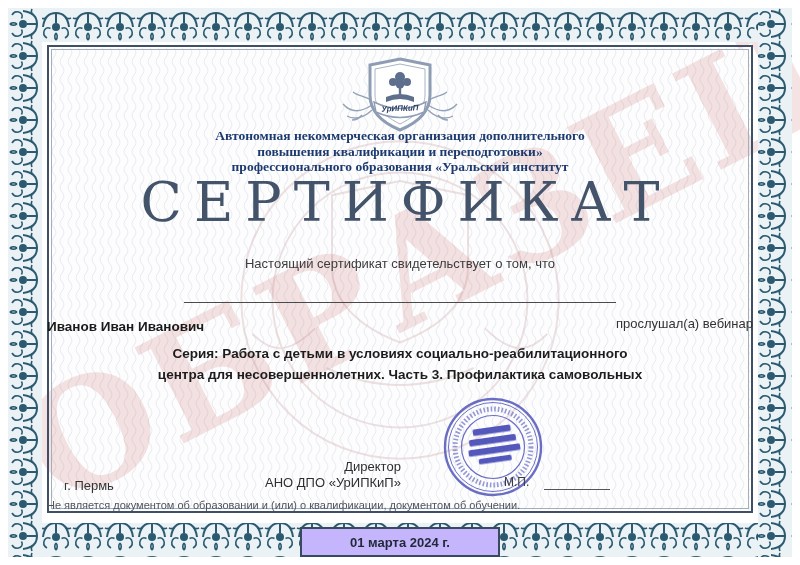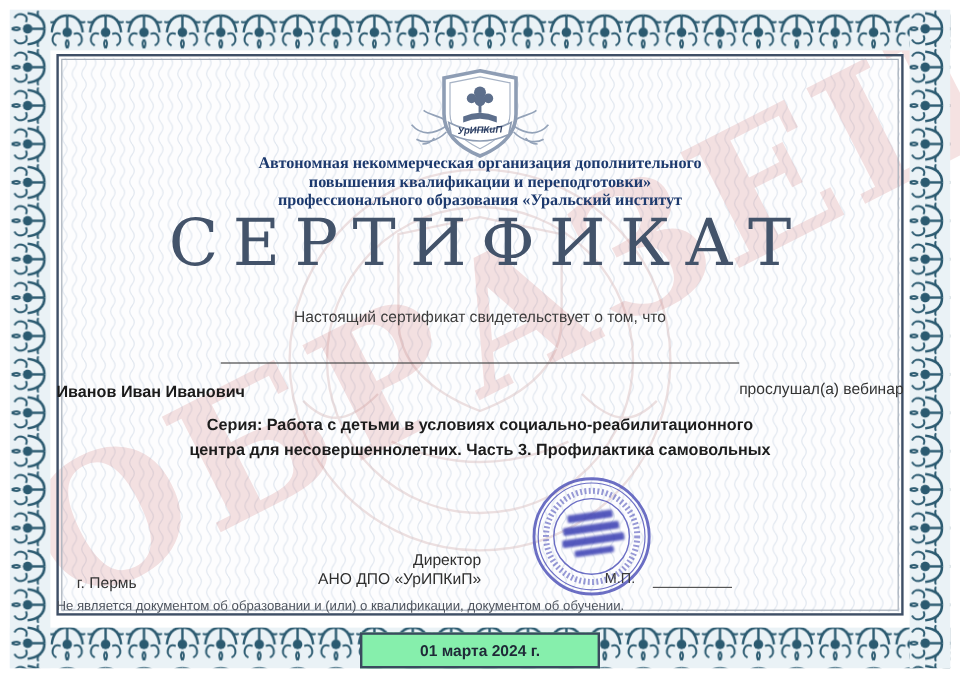--- a/index.html
+++ b/index.html
@@ -50,21 +50,21 @@
     font-size:13.5px; line-height:21px; font-weight:bold; color:#1c1c1c;
   }
   .stamp{position:absolute; left:395px; top:351px;}
   .director-block{position:absolute; left:218px; top:414px; font-size:13px; line-height:16px; color:#2e2e2e; text-align:right;}
   .city{position:absolute; left:17px; top:433px; font-size:13px; color:#333;}
   .mp-label{position:absolute; left:457px; top:430px; font-size:12px; color:#3a3a3a;}
   .sig-line{position:absolute; left:497px; top:444px; width:66px; border-top:1px solid #555;}
   .disclaimer{position:absolute; top:454px; width:100%; text-align:left; font-size:11px; color:#4e545e;}
   .date-box{
     position:absolute; left:50%; top:527px; transform:translateX(-50%);
-    width:196px; height:26px; background:#86efac; border:2px solid #3a4a5e;
+    width:196px; height:26px; background:#c4b5fd; border:2px solid #3a4a5e;
     display:flex; align-items:center; justify-content:center;
     font-size:13px; font-weight:bold; color:#1f2937; z-index:6;
   }
 </style>
 </head>
 <body>
 
 <div class="page">
 
   <svg class="waves-svg" width="700" height="462">

